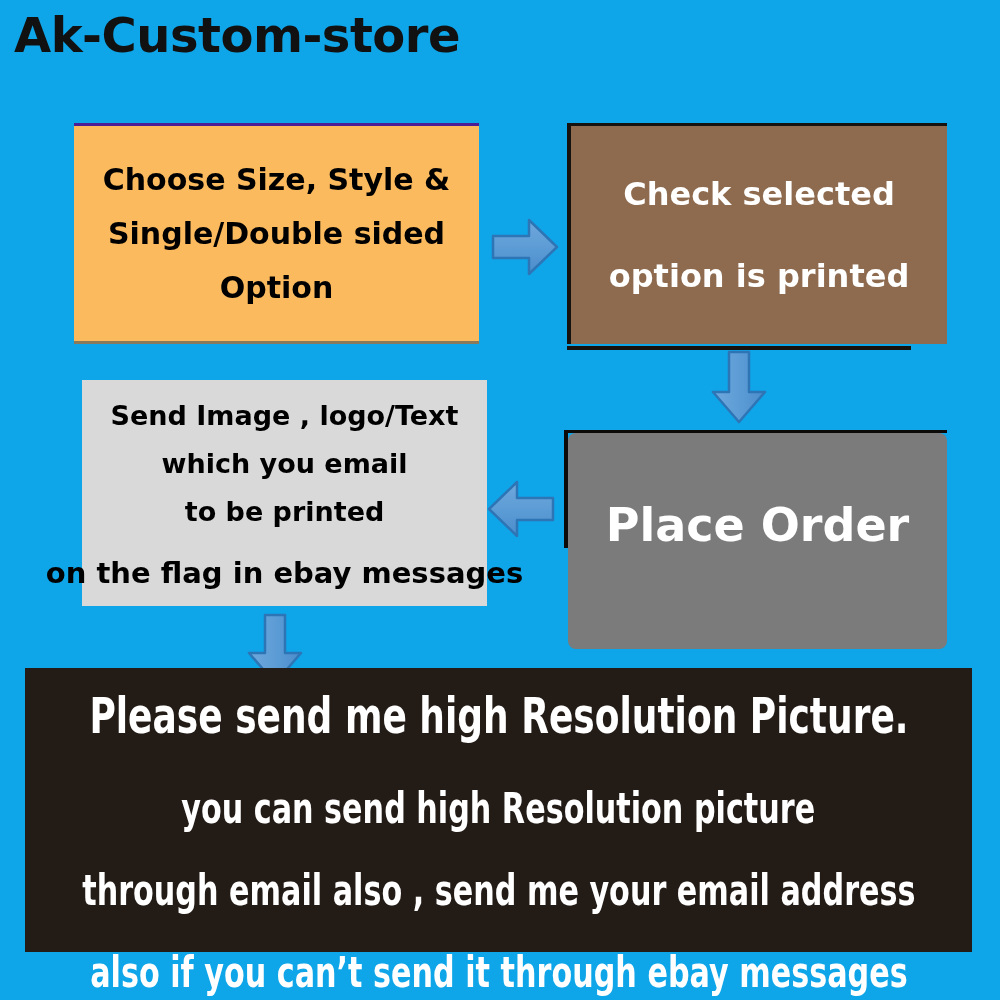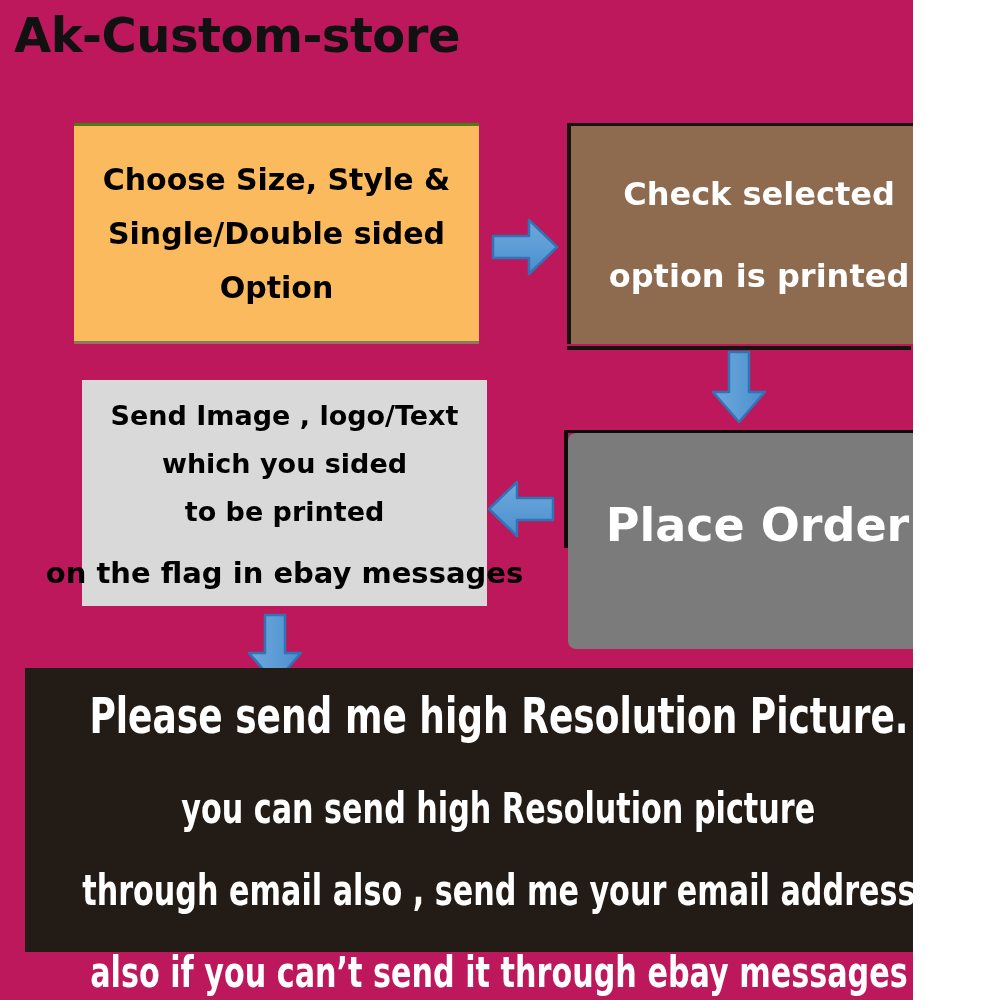--- a/index.html
+++ b/index.html
@@ -2,23 +2,23 @@
 <html><head>
 <meta charset="utf-8">
 <style>
   html, body {
     margin: 0;
     padding: 0;
     background: #ffffff;
   }
   #page {
     position: relative;
-    width: 913px;
+    width: 1000px;
     height: 1000px;
-    background: #be185d;
+    background: #0ea5e9;
     overflow: hidden;
     font-family: "DejaVu Sans", "Liberation Sans", sans-serif;
   }
 
   
   #title {
     position: absolute;
     left: 14px;
     top: 2px;
     font-family: "DejaVu Sans", "Liberation Sans", sans-serif;
@@ -41,21 +41,21 @@
     text-align: center;
   }
 
   
   #box-choose {
     left: 74px;
     top: 123px;
     width: 405px;
     height: 221px;
     background: #fbba5e;
-    border-top: 3px solid #4d7c0f;
+    border-top: 3px solid #4c1d95;
     border-bottom: 3px solid #8a7a5c;
     padding: 0 16px;
     font-weight: bold;
     font-size: 30px;
     line-height: 54px;
     color: #000000;
   }
 
   
   #box-check {
@@ -234,21 +234,21 @@
           <stop offset="55%" stop-color="#5b9bd5"></stop>
           <stop offset="100%" stop-color="#4a8ccb"></stop>
         </linearGradient>
       </defs>
       <path d="M66,20 L30,20 L30,4 L2,31 L30,58 L30,42 L66,42 Z" fill="url(#gL)" stroke="#2e75b6" stroke-width="2.5" stroke-linejoin="round"></path>
     </svg>
   </div>
 
   <div id="box-send" class="flow-box">
     <span class="ln">Send Image , logo/Text</span>
-    <span class="ln">which you sided</span>
+    <span class="ln">which you email</span>
     <span class="ln">to be printed</span>
     <span class="ln small">on the flag in ebay messages</span>
   </div>
 
   <div id="arrow-down-2" class="arrow">
     <svg width="60" height="72" viewBox="0 0 60 72" xmlns="http://www.w3.org/2000/svg">
       <defs>
         <linearGradient id="gD2" x1="0" y1="0" x2="1" y2="0">
           <stop offset="0%" stop-color="#6fa8dc"></stop>
           <stop offset="55%" stop-color="#5b9bd5"></stop>

